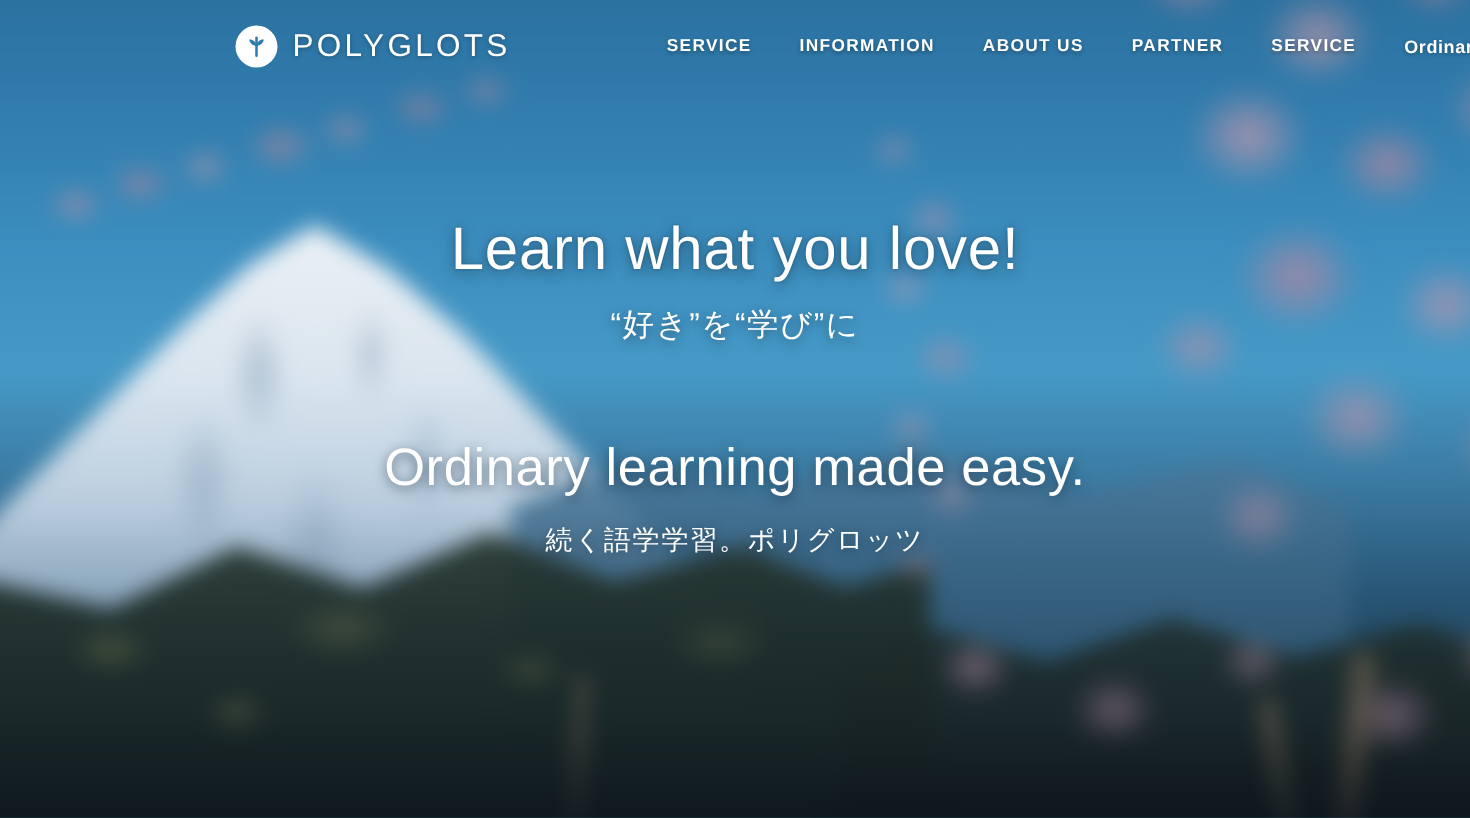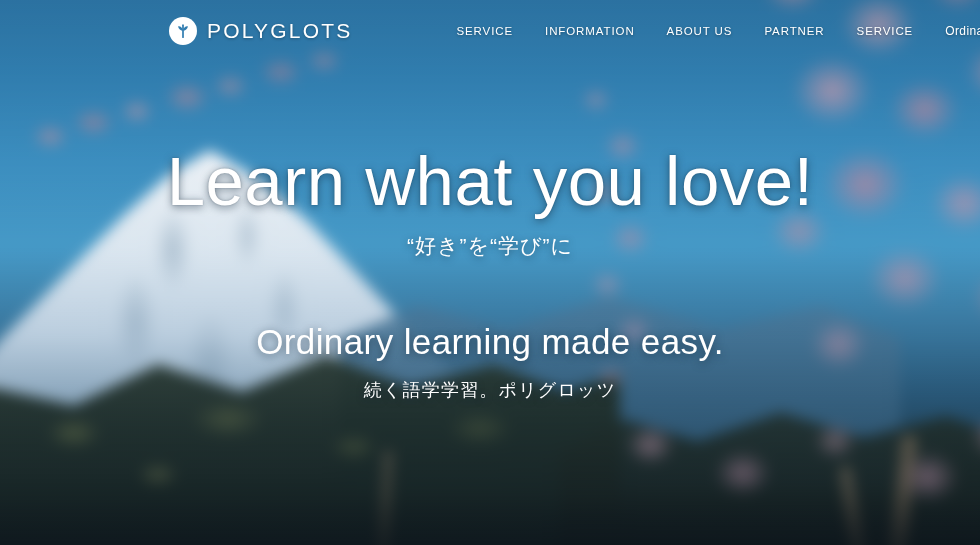--- a/index.html
+++ b/index.html
@@ -190,21 +190,21 @@
     position:absolute; inset:0; z-index:1;
     background:
       linear-gradient(180deg, rgba(8,24,38,.14) 0%, rgba(8,24,38,.04) 30%,
                       rgba(8,24,38,.06) 62%, rgba(6,16,26,.18) 100%);
     pointer-events:none;
   }
 
   
   .header {
     position:absolute; z-index:3;
-    top:0; left:12px; right:0; height:62px;
+    top:0; left:0; right:0; height:62px;
     display:flex; align-items:center;
   }
 
   .logo {
     display:flex; align-items:center; gap:10px;
     margin-left:157px;
     cursor:pointer;
   }
   .logo-mark {
     width:28px; height:28px; border-radius:50%;
@@ -228,33 +228,34 @@
     gap:0;
   }
   .nav-item {
     color:#ffffff;
     font-size:11.5px;
     letter-spacing:.9px;
     padding:0 16px;
     white-space:nowrap;
     cursor:pointer;
     text-shadow:0 1px 3px rgba(0,0,0,.35);
+    font-weight:bold;
   }
   .nav-item.titlecase { letter-spacing:.4px; font-size:12px; }
 
   
   .hero-copy {
     position:absolute; z-index:3;
     left:0; right:0; top:146px;
     text-align:center;
     color:#ffffff;
   }
 
   .h1 {
-    font-size:69px;
+    font-size:40px;
     font-weight:400;
     line-height:1.04;
     letter-spacing:.5px;
     text-shadow:0 2px 9px rgba(16,36,54,.55), 0 0 2px rgba(16,36,54,.35);
   }
   .sub-jp {
     margin-top:14px;
     font-size:21px;
     letter-spacing:1px;
     text-shadow:0 2px 7px rgba(16,36,54,.6);

